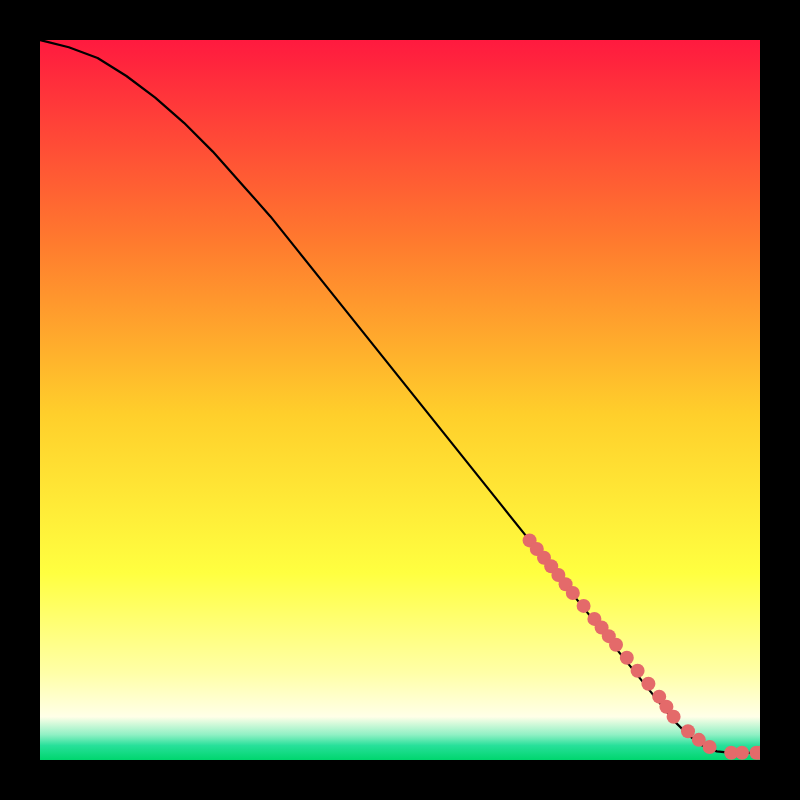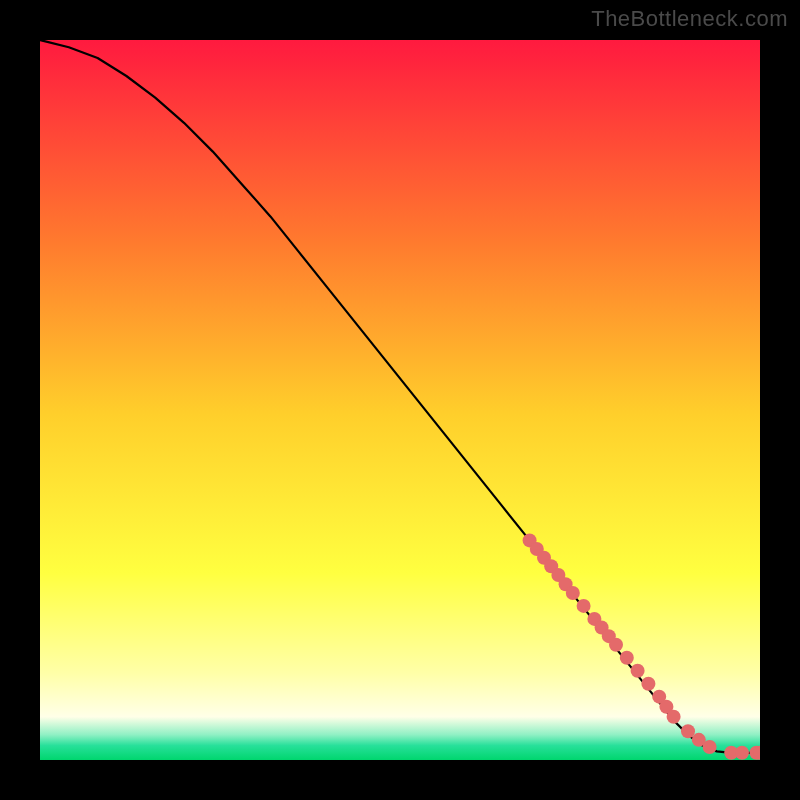--- a/index.html
+++ b/index.html
@@ -34,21 +34,20 @@
     width: 720px;
     height: 720px;
   }
   svg { display: block; }
 </style>
 </head>
 <body>
 
 <div class="frame">
 
-  <div class="watermark">TheBottleneck.com</div>
 
   <div class="plot">
     <svg id="chart-svg" width="720" height="720" viewBox="0 0 720 720">
       <defs>
         <linearGradient id="bg-grad" x1="0" y1="0" x2="0" y2="1">
           <stop id="g0" offset="0%" stop-color="#ff1a3f"></stop>
           <stop id="g1" offset="28%" stop-color="#ff7a2e"></stop>
           <stop id="g2" offset="52%" stop-color="#ffcf2b"></stop>
           <stop id="g3" offset="74%" stop-color="#ffff40"></stop>
           <stop id="g4" offset="88%" stop-color="#ffffa8"></stop>

